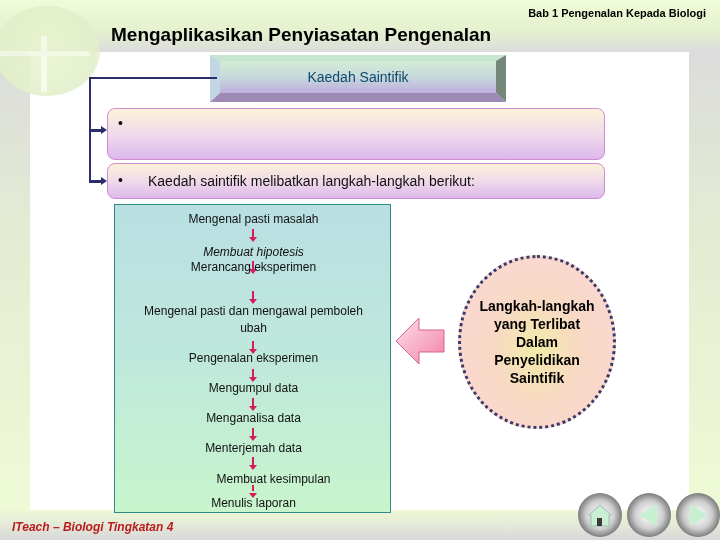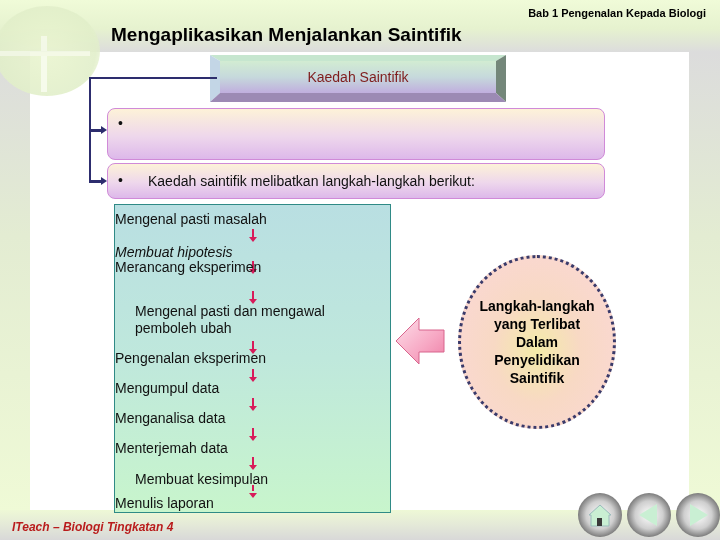--- a/index.html
+++ b/index.html
@@ -29,21 +29,21 @@
   .arrowhead { position:absolute; width:0; height:0; border-top:4px solid transparent; border-bottom:4px solid transparent; border-left:6px solid #2d2d6e; }
 
   .bullet-box { position:absolute; left:107px; width:498px;
     background:linear-gradient(180deg,#fdf2d8 0%, #eed7ec 55%, #ddb8ea 100%);
     border:1px solid #d08ad8; border-radius:8px; font-size:14px; color:#111; box-sizing:border-box; }
   .bullet-box .dot { position:absolute; left:10px; font-size:14px; }
   .bullet-box .txt { position:absolute; left:40px; right:12px; line-height:18px; text-align:justify; }
 
   .steps-box { position:absolute; left:114px; top:204px; width:277px; height:309px; box-sizing:border-box;
     border:1px solid #2f8a86; background:linear-gradient(180deg,#b9dfe2 0%, #bfe8dc 50%, #c8f5cc 100%); }
-  .step { position:absolute; left:0; width:277px; font-size:14px; color:#111; line-height:17px; }
+  .step { position:absolute; left:0; width:277px; text-align:center; font-size:12px; color:#111; line-height:17px; }
   .step-arrow { position:absolute; left:137px; width:2px; height:10px; background:#d81b5a; }
   .step-arrow::after { content:""; position:absolute; left:-3px; top:8px; width:0; height:0;
     border-left:4px solid transparent; border-right:4px solid transparent; border-top:5px solid #d81b5a; }
 
   .left-arrow { position:absolute; left:395px; top:317px; width:50px; height:48px; }
   .ellipse { position:absolute; left:458px; top:255px; width:158px; height:174px; border-radius:50%;
     box-sizing:border-box; border:3px dotted #3a3a6a;
     background:radial-gradient(ellipse at 50% 55%, #f3eba8 0%, #f8d9c4 40%, #fbd7d8 100%);
     display:flex; align-items:center; justify-content:center; text-align:center; }
   .ellipse-text { font-size:14px; font-weight:bold; color:#000; line-height:18px; width:120px; }
@@ -60,38 +60,38 @@
 <div class="side-left"></div>
 <div class="side-right"></div>
 <div class="footer-band"></div>
 
 <div class="watermark">
   <div class="watermark-v"></div>
   <div class="watermark-h"></div>
 </div>
 
 <div class="chapter">Bab 1 Pengenalan Kepada Biologi</div>
-<div class="title">Mengaplikasikan Menjalankan Saintifik</div>
+<div class="title">Mengaplikasikan Penyiasatan Pengenalan</div>
 
 <div class="kaedah-box">
   <svg width="296" height="47" style="position:absolute;left:0;top:0">
     <defs>
       <linearGradient id="kf" x1="0" y1="0" x2="0" y2="1">
         <stop offset="0" stop-color="#d2ecd2"></stop>
           <stop offset="0.5" stop-color="#c6d9dc"></stop>
           <stop offset="1" stop-color="#c0aede"></stop>
       </linearGradient>
     </defs>
     <polygon points="0,0 296,0 286,6 10,6" fill="#c6e6cf"></polygon>
     <polygon points="0,0 10,6 10,38 0,47" fill="#c3d6e6"></polygon>
     <polygon points="296,0 296,47 286,38 286,6" fill="#74877a"></polygon>
     <polygon points="0,47 10,38 286,38 296,47" fill="#9c8ab4"></polygon>
     <rect x="10" y="6" width="276" height="32" fill="url(#kf)"></rect>
   </svg>
-  <div style="position:absolute;left:10px;top:6px;width:276px;height:32px;display:flex;align-items:center;justify-content:center;font-size:14px;color:#7f1d1d;">Kaedah Saintifik</div>
+  <div style="position:absolute;left:10px;top:6px;width:276px;height:32px;display:flex;align-items:center;justify-content:center;font-size:14px;color:#0c4a6e;">Kaedah Saintifik</div>
 </div>
 
 <div class="connector-top"></div>
 <div class="connector-v"></div>
 <div class="connector-a1"></div>
 <div class="connector-a2"></div>
 <div class="arrowhead" style="left:101px;top:126px;"></div>
 <div class="arrowhead" style="left:101px;top:177px;"></div>
 
 <div class="bullet-box" style="top:108px;height:52px;">

